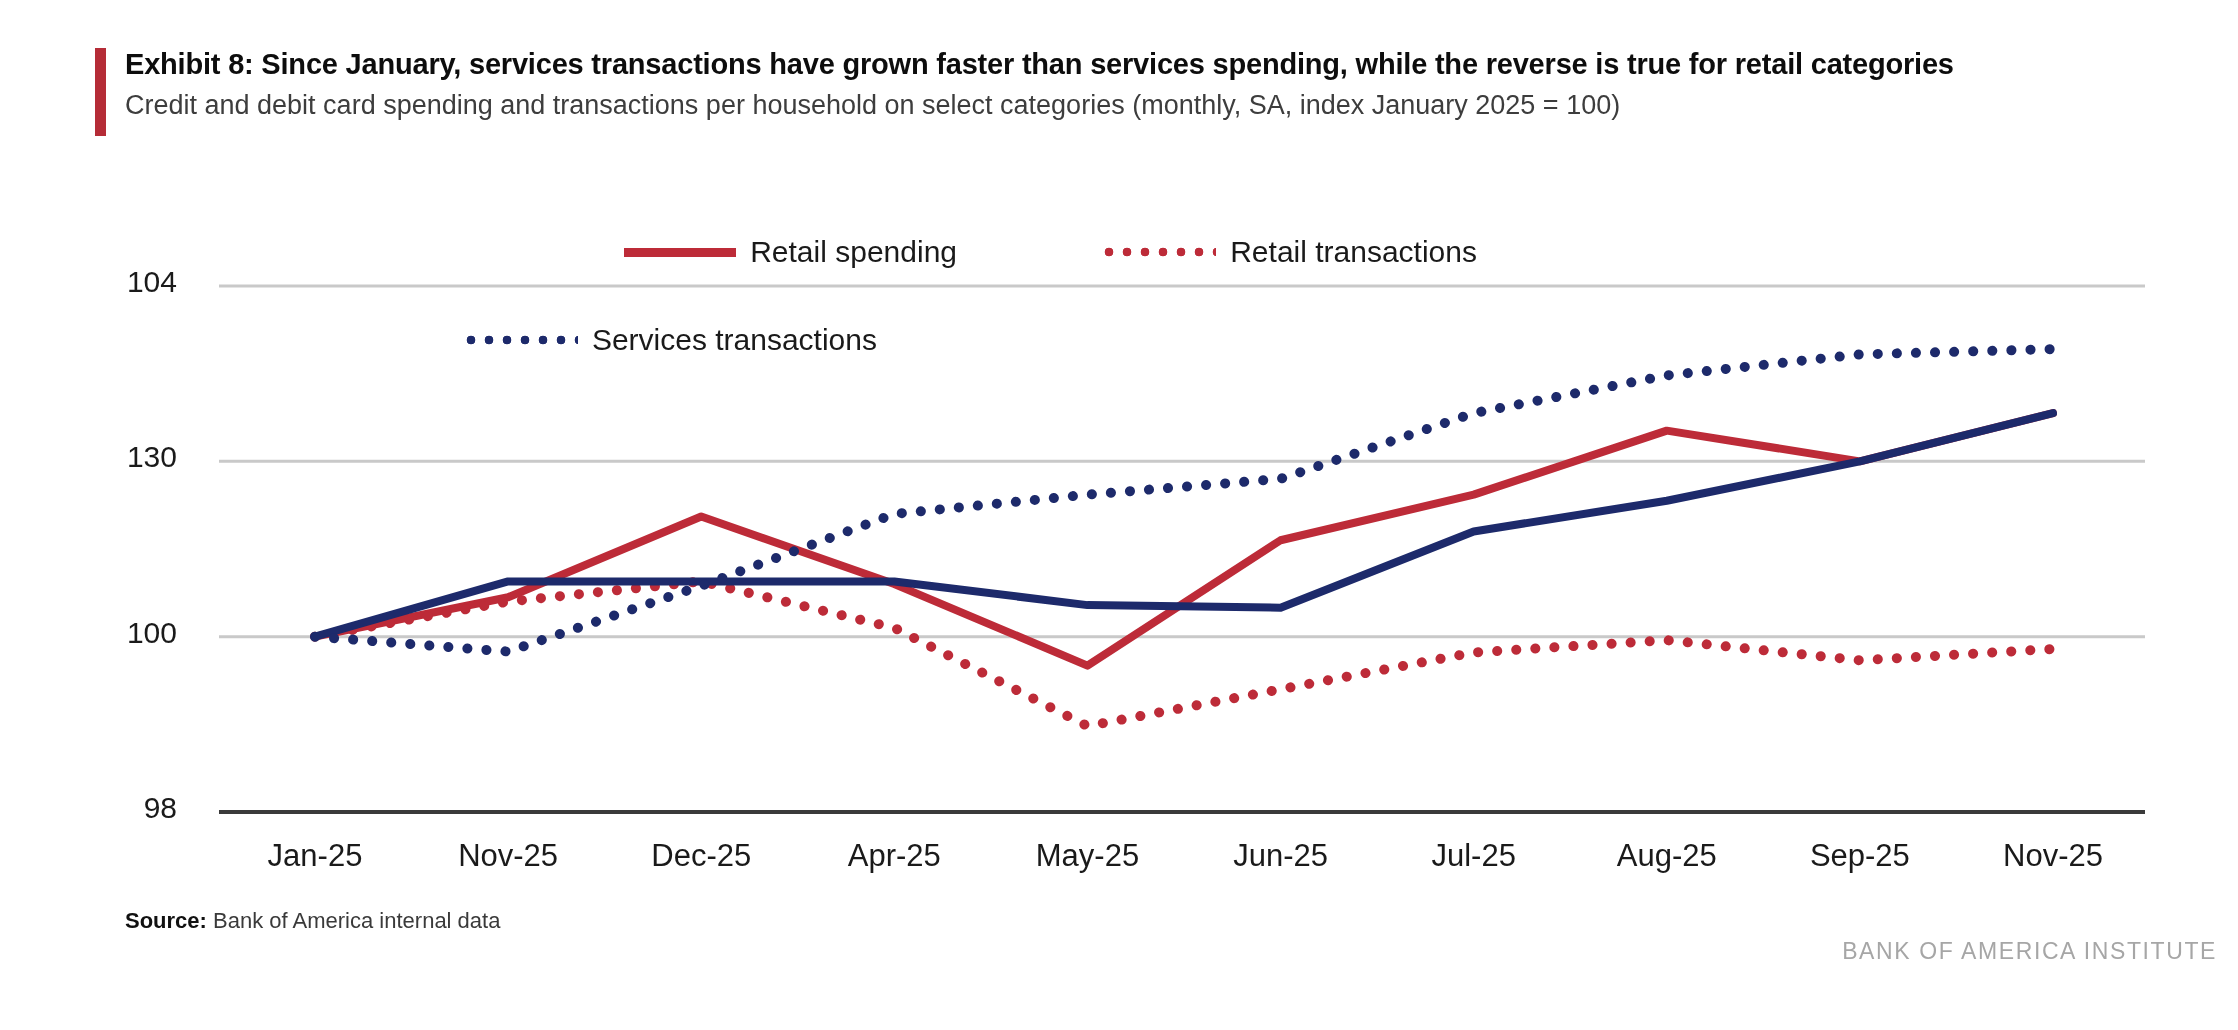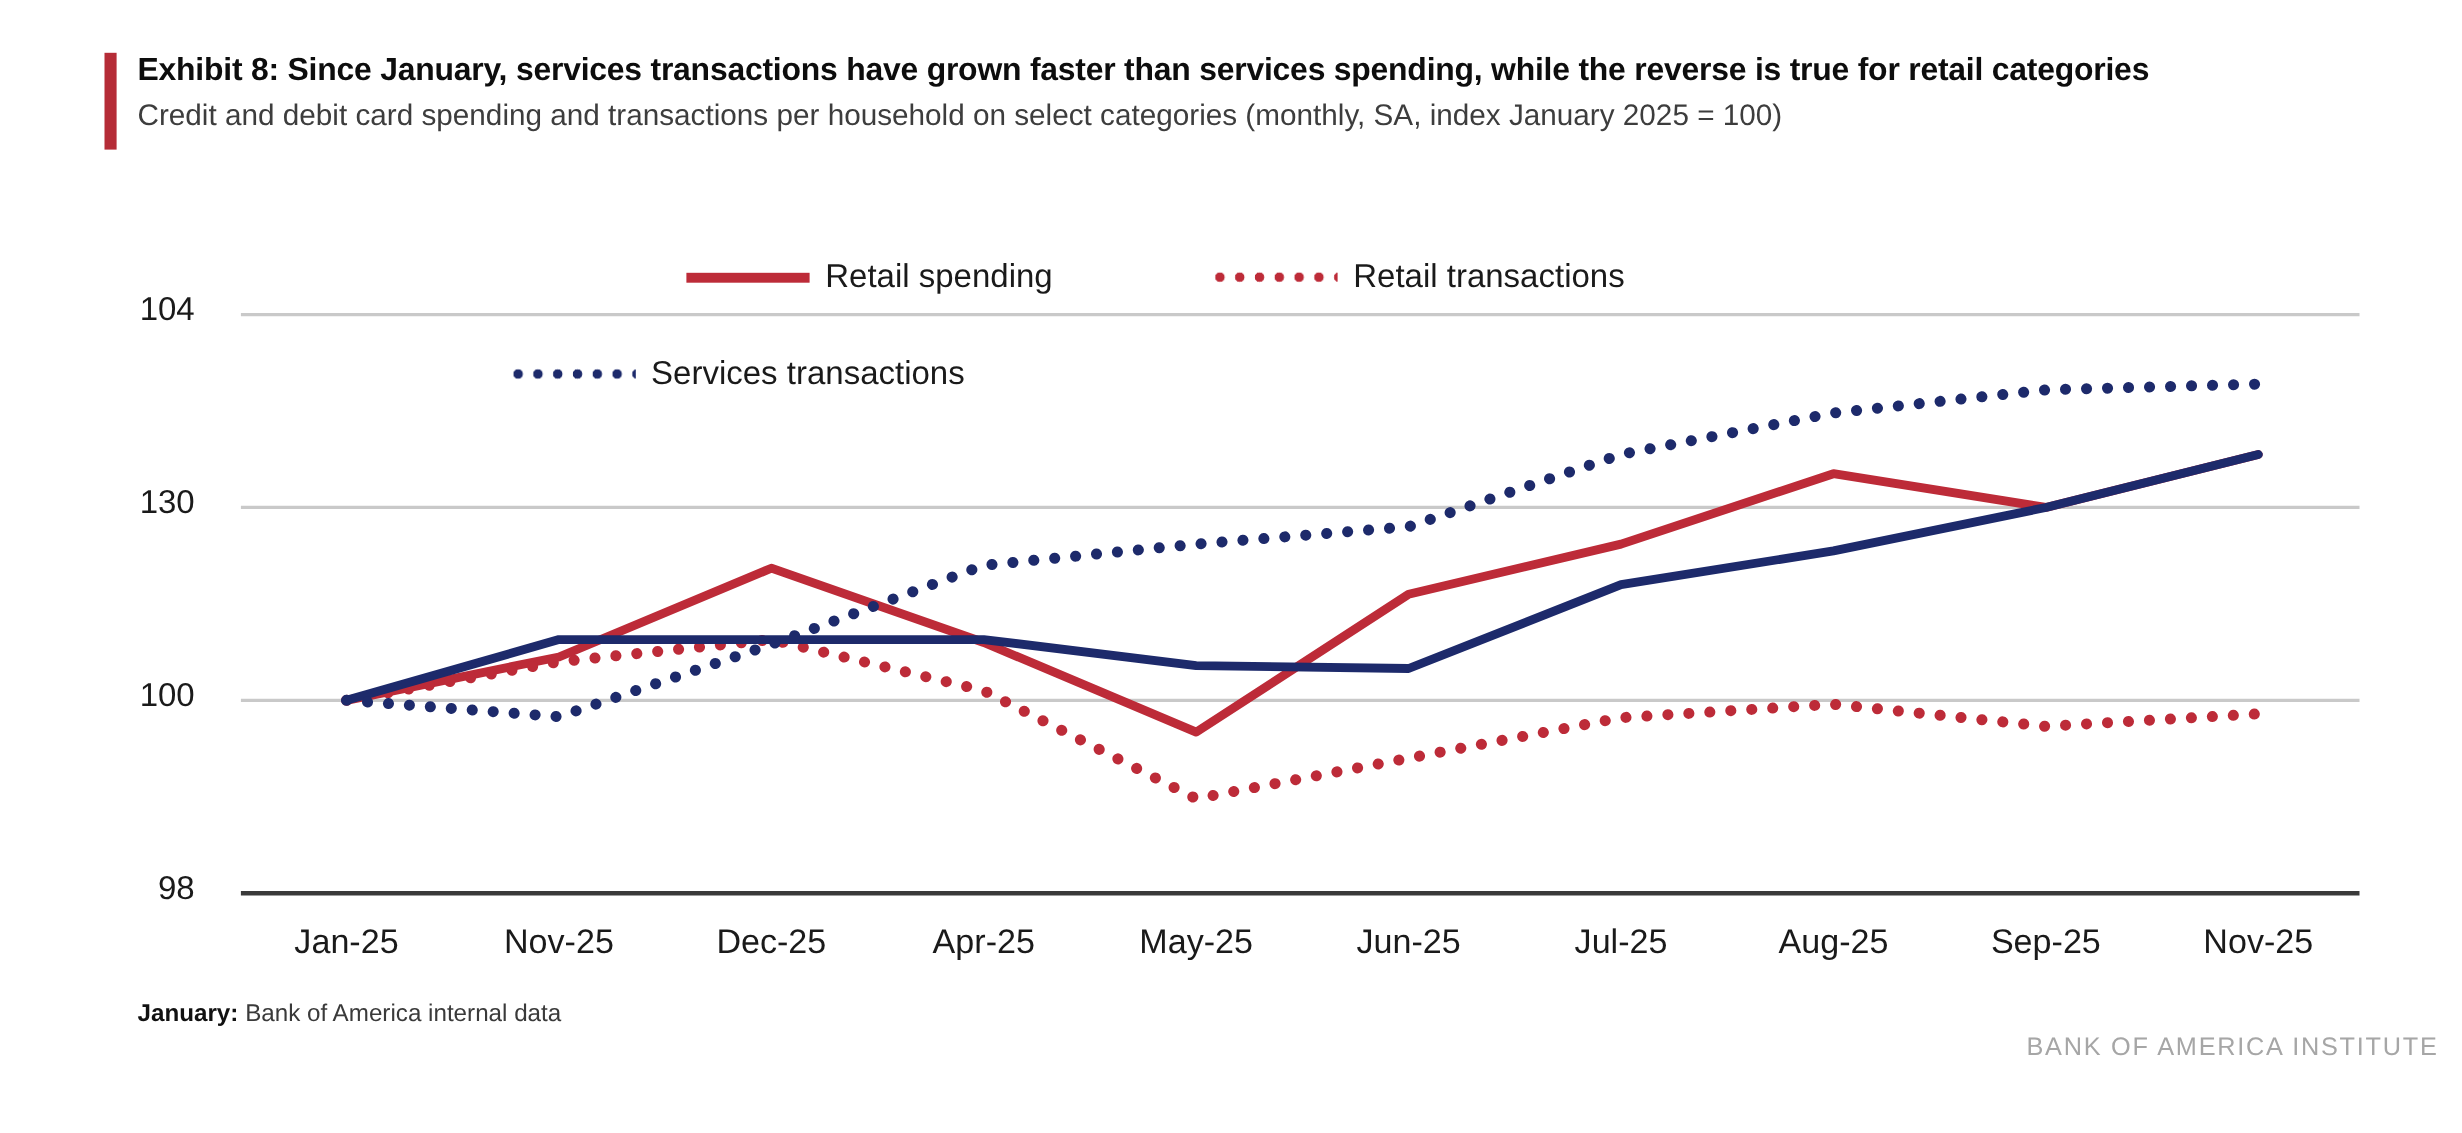--- a/index.html
+++ b/index.html
@@ -206,18 +206,18 @@
       <div class="xtick" style="left: 857.333px; top: 838px;">Apr-25</div>
       <div class="xtick" style="left: 1050.44px; top: 838px;">May-25</div>
       <div class="xtick" style="left: 1243.56px; top: 838px;">Jun-25</div>
       <div class="xtick" style="left: 1436.67px; top: 838px;">Jul-25</div>
       <div class="xtick" style="left: 1629.78px; top: 838px;">Aug-25</div>
       <div class="xtick" style="left: 1822.89px; top: 838px;">Sep-25</div>
       <div class="xtick" style="left: 2016px; top: 838px;">Nov-25</div>
     </div>
 
   <div class="source">
-    <b>January:</b>
+    <b>Source:</b>
     <span>Bank of America internal data</span>
   </div>
   <div class="brand">BANK OF AMERICA INSTITUTE</div>
 
 </div>
 
 </body></html>

